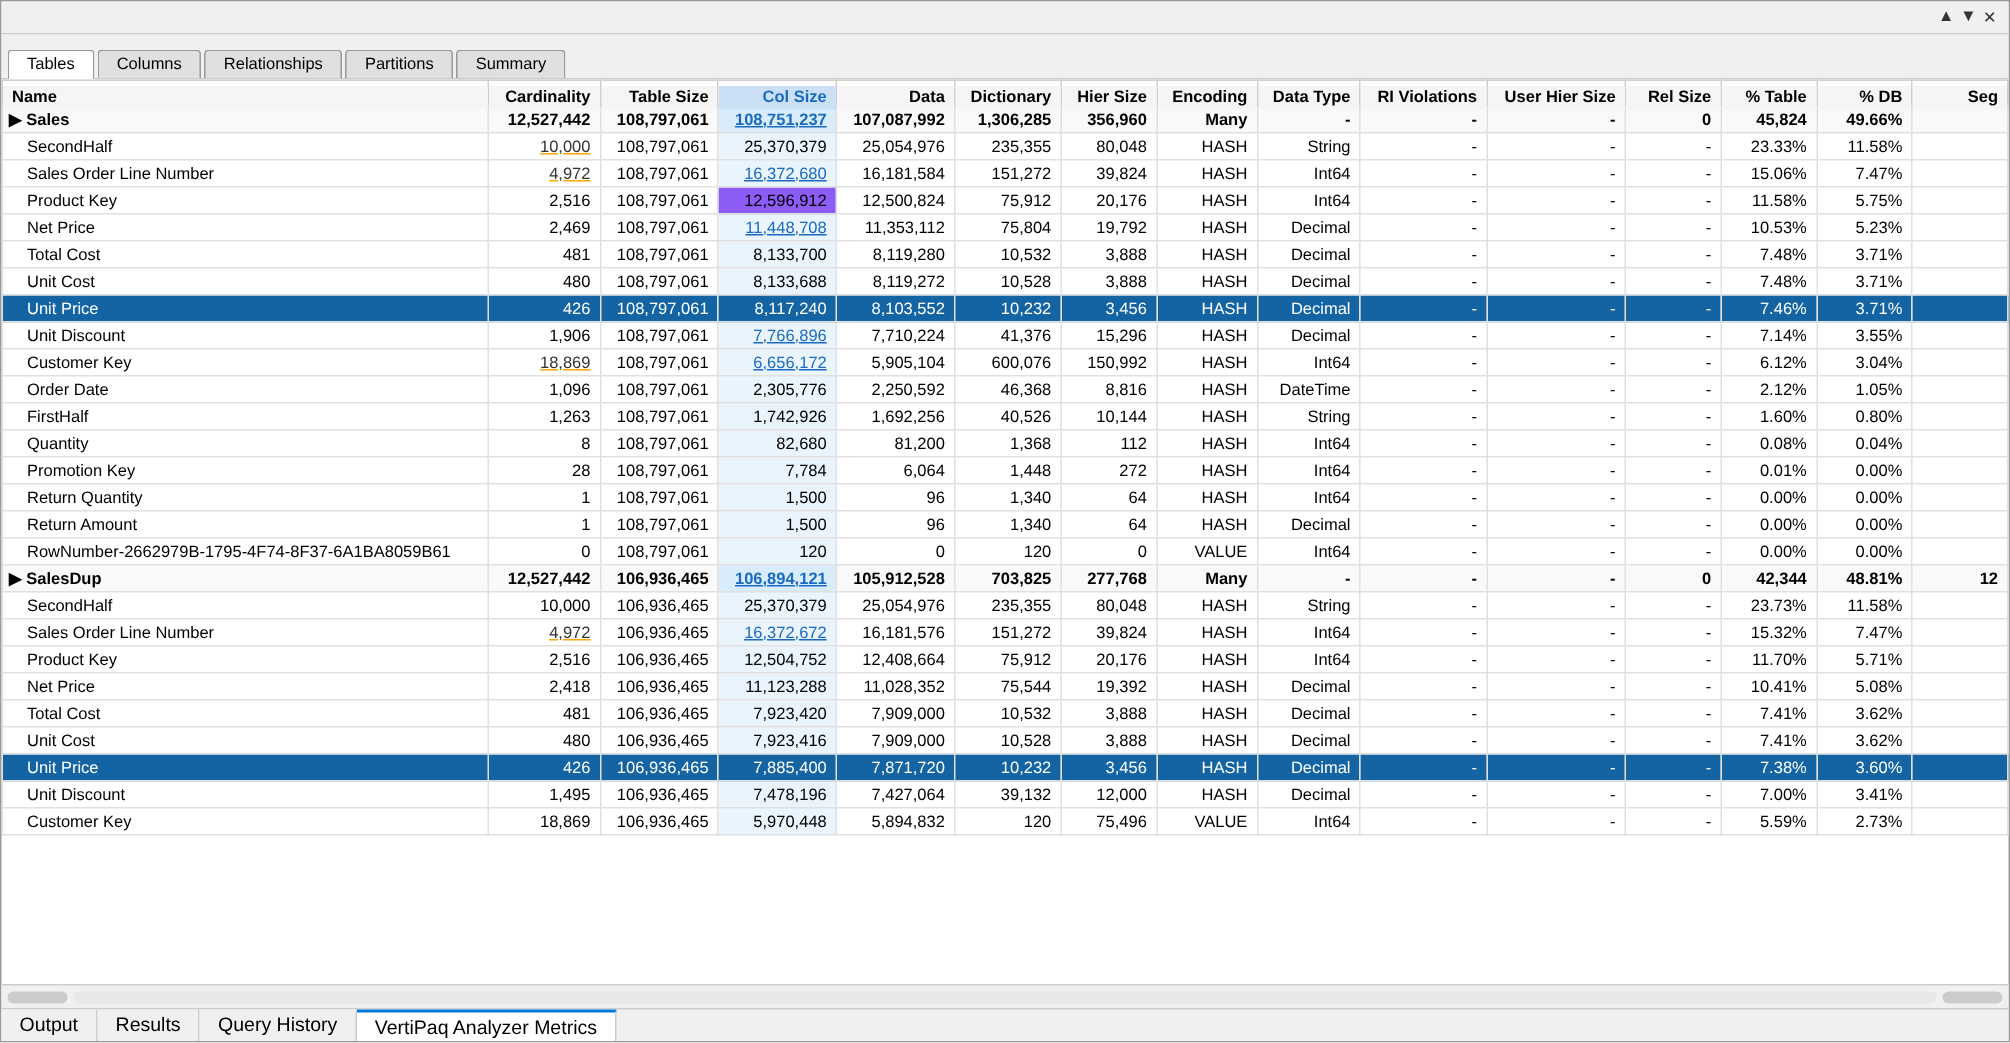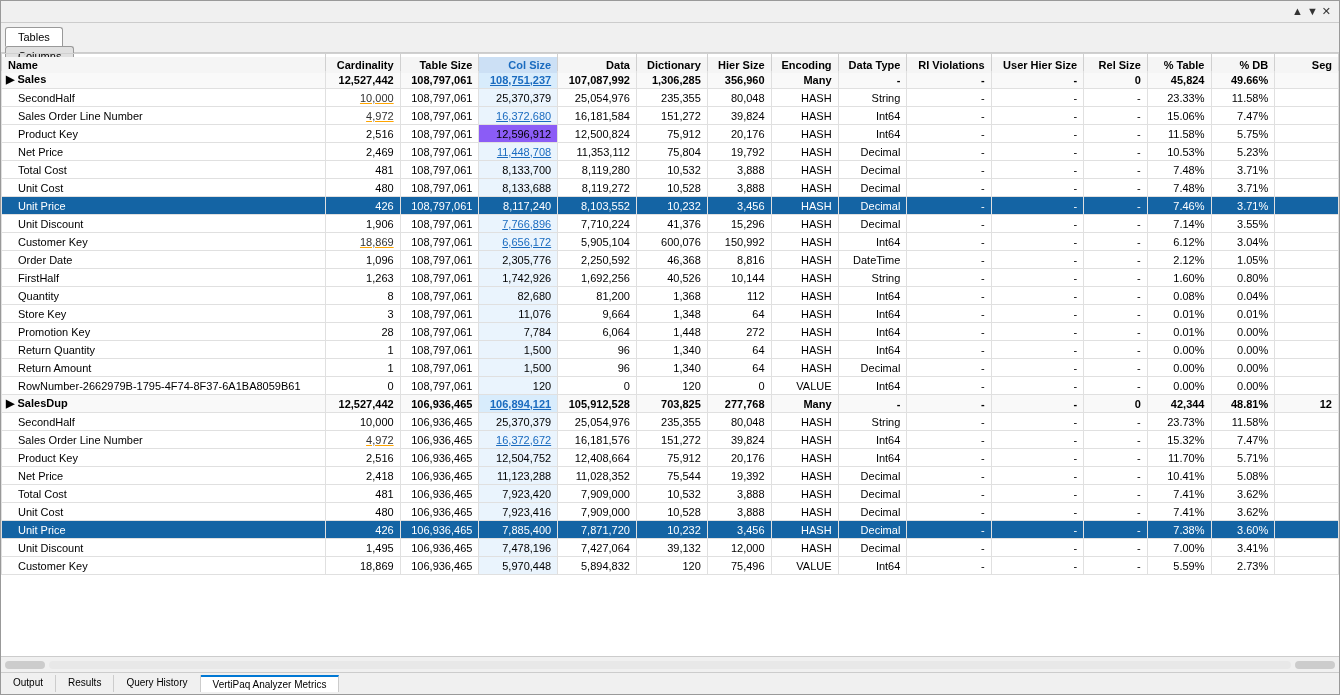--- a/index.html
+++ b/index.html
@@ -1,37 +1,37 @@
 <!DOCTYPE html>
 <html><head>
   <meta charset="utf-8">
   <style>
     * { box-sizing: border-box; margin: 0; padding: 0; }
     body { font-family: 'Segoe UI', Tahoma, Geneva, Verdana, sans-serif; font-size: 11px; background: #f0f0f0; color: #000; overflow: hidden; }
     .window { width: 1340px; height: 695px; background: #fff; display: flex; flex-direction: column; border: 1px solid #999; }
     .title-bar { background: #f0f0f0; padding: 4px 8px; font-size: 11px; color: #333; border-bottom: 1px solid #ccc; display: flex; align-items: center; justify-content: space-between; height: 22px; }
     .title-text { font-size: 11px; }
     .title-controls { display: flex; gap: 4px; font-size: 11px; }
-    .tab-bar { background: #f0f0f0; border-bottom: 1px solid #ccc; display: flex; align-items: flex-start; padding-left: 4px; padding-top: 4px; height: 30px; flex-direction: column; }
+    .tab-bar { background: #f0f0f0; border-bottom: 1px solid #ccc; display: flex; align-items: flex-end; padding-left: 4px; padding-top: 4px; height: 30px; }
     .tab { padding: 3px 12px; border: 1px solid #999; border-bottom: none; background: #e0e0e0; cursor: pointer; font-size: 11px; margin-right: 2px; border-radius: 3px 3px 0 0; }
     .tab.active { background: #fff; border-bottom: 1px solid #fff; margin-bottom: -1px; }
     .table-container { flex: 1; overflow: auto; position: relative; }
     table { border-collapse: collapse; width: 100%; font-size: 11px; white-space: nowrap; }
     thead th { position: sticky; top: 3px; background: #f5f5f5; border: 1px solid #d0d0d0; padding: 2px 6px; font-weight: 600; text-align: right; z-index: 10; min-width: 60px; cursor: pointer; }
     thead th:first-child { text-align: left; min-width: 220px; }
     tbody td { border: 1px solid #e0e0e0; padding: 1px 6px; text-align: right; height: 18px; }
     tbody td:first-child { text-align: left; }
     .row-group-header td { font-weight: bold; background: #f9f9f9; }
     .row-group-header td:first-child { padding-left: 4px; }
     .data-row td { background: #fff; }
     .data-row.highlighted td { background: #1464a4; color: #fff; }
     .indent { padding-left: 16px !important; }
     .bottom-bar { height: 22px; background: #f0f0f0; border-top: 1px solid #ccc; display: flex; align-items: center; }
     .bottom-tabs { display: flex; }
-    .bottom-tab { padding: 2px 12px; border-right: 1px solid #ccc; font-size: 10px; cursor: pointer; background: #f0f0f0; }
+    .bottom-tab { padding: 2px 12px; border-right: 1px solid #ccc; font-size: 13px; cursor: pointer; background: #f0f0f0; }
     .bottom-tab.active { background: #fff; border-top: 2px solid #0078d4; }
     .scrollbar-h { height: 16px; background: #f0f0f0; border-top: 1px solid #ccc; display: flex; align-items: center; }
   </style>
 </head>
 <body>
 
 <div class="window">
   <div class="title-bar">
     <span class="title-text"></span>
     <div class="title-controls">
@@ -284,37 +284,20 @@
             <td>HASH</td>
             <td>Int64</td>
             <td>-</td>
             <td>-</td>
             <td>-</td>
             <td>0.08%</td>
             <td>0.04%</td>
             <td></td>
           </tr>
           <tr class="data-row">
-            <td class="indent" style="text-align: left;">Store Key</td>
-            <td>3</td>
-            <td>108,797,061</td>
-            <td style="background: rgb(234, 244, 253);">11,076</td>
-            <td>9,664</td>
-            <td>1,348</td>
-            <td>64</td>
-            <td>HASH</td>
-            <td>Int64</td>
-            <td>-</td>
-            <td>-</td>
-            <td>-</td>
-            <td>0.01%</td>
-            <td>0.01%</td>
-            <td></td>
-          </tr>
-          <tr class="data-row">
             <td class="indent" style="text-align: left;">Promotion Key</td>
             <td>28</td>
             <td>108,797,061</td>
             <td style="background: rgb(234, 244, 253);">7,784</td>
             <td>6,064</td>
             <td>1,448</td>
             <td>272</td>
             <td>HASH</td>
             <td>Int64</td>
             <td>-</td>

